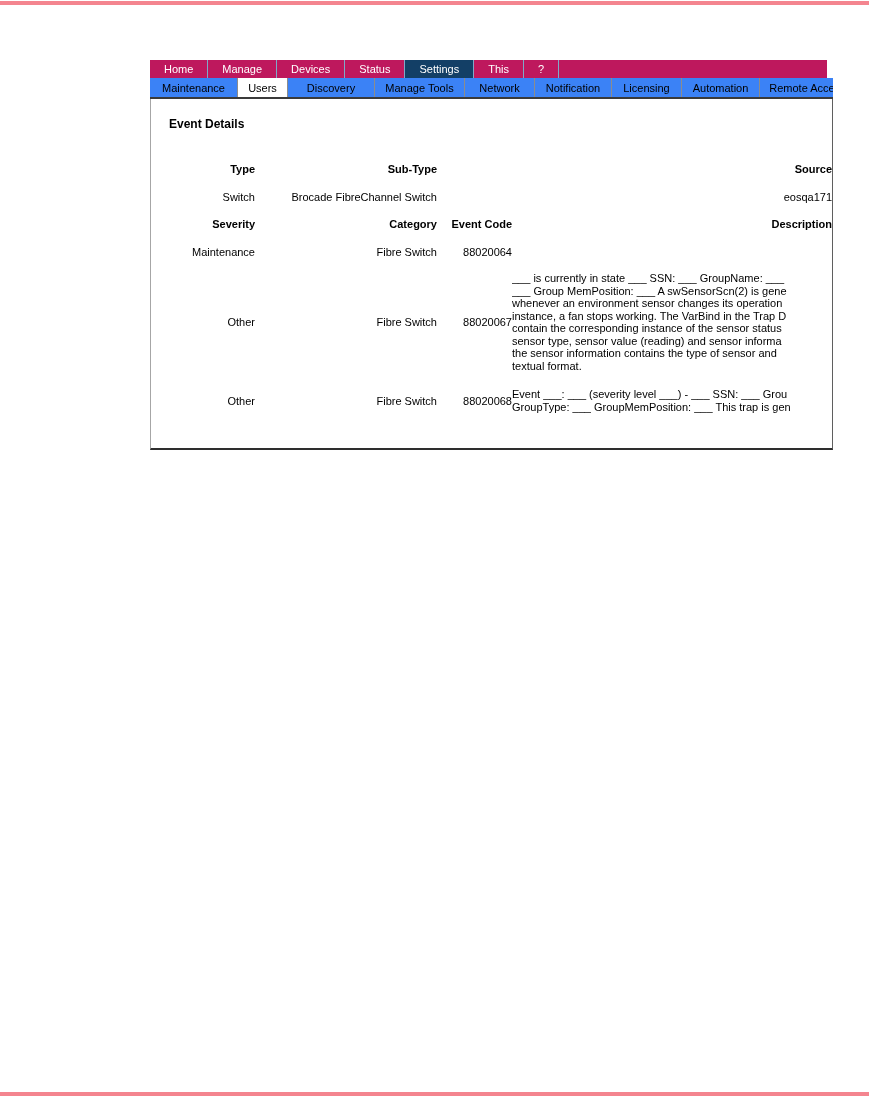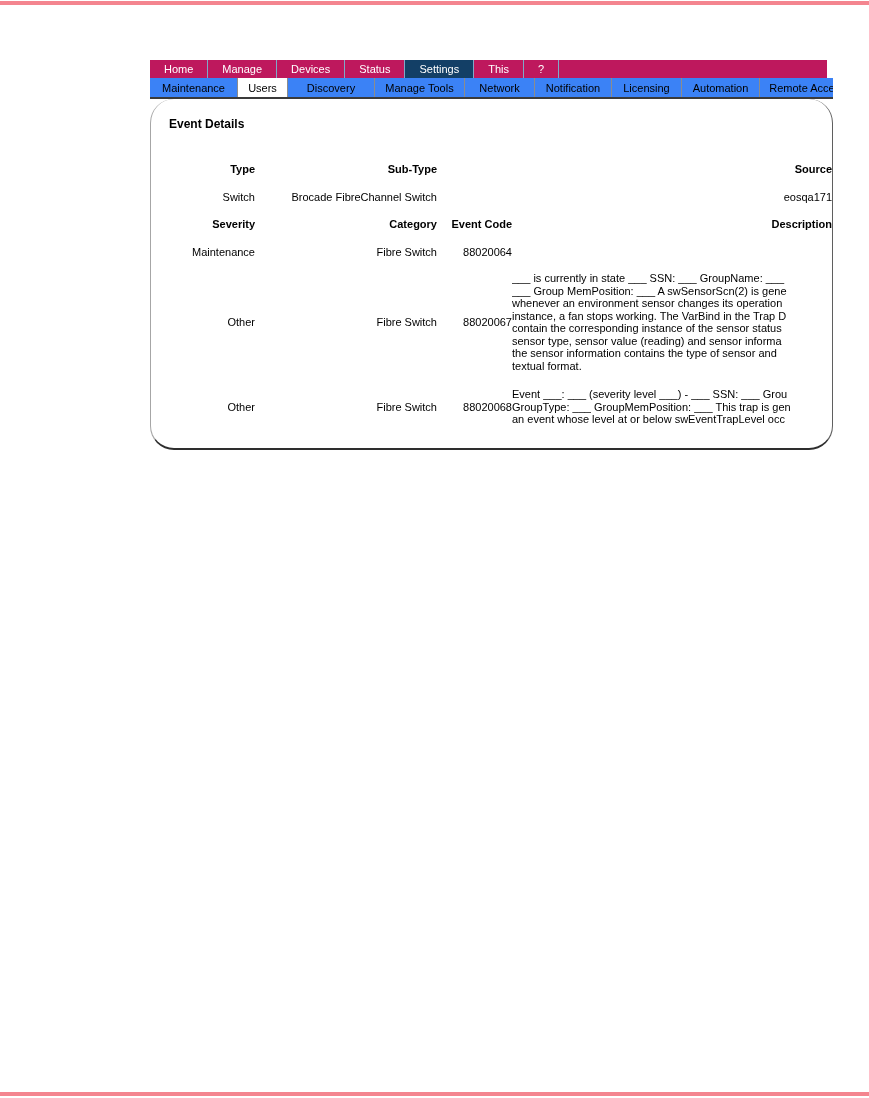--- a/index.html
+++ b/index.html
@@ -25,21 +25,21 @@
   .sub-tab { display:flex; align-items:center; justify-content:center;
              font-size:11px; color:#000000; border-right:1px solid #8c8c8c;
              white-space:nowrap; flex:0 0 auto; }
   .sub-tab.active { background:#ffffff; }
   .tab-underline { width:683px; height:2px; background:#3a3a3a; }
 
   
   .panel { width:683px; min-height:351px; background:#ffffff;
            border-left:1px solid #a6a6a6; border-right:1px solid #5f5f5f;
            border-bottom:2px solid #2e2e2e; padding:18px 0 18px 0;
-           font-size:11px; color:#000000;border-radius:24px; }
+           font-size:11px; color:#000000; }
   .panel-title { font-size:12px; font-weight:bold; padding-left:18px; }
 
   .row { display:grid; grid-template-columns:83px 182px 75px minmax(0,1fr);
          padding-left:21px; align-items:start; }
   .row.center { align-items:center; }
   .hdr { font-weight:bold; }
   .r-t1h { margin-top:32px; }
   .r-t1d { margin-top:16px; }
   .r-t2h { margin-top:15px; }
   .r-ev1 { margin-top:16px; }
@@ -125,17 +125,16 @@
       </div>
     </div>
 
     <div class="row r-ev3 center">
       <div class="cell">Other</div>
       <div class="cell">Fibre Switch</div>
       <div class="cell">88020068</div>
       <div class="desc">
         <div>Event ___: ___ (severity level ___) - ___ SSN: ___ Grou</div>
         <div>GroupType: ___ GroupMemPosition: ___ This trap is gen</div>
-        <div>an event whose level at or below swEventTrapLevel occ</div>
       </div>
     </div>
   </div>
 </div>
 
 </body></html>

